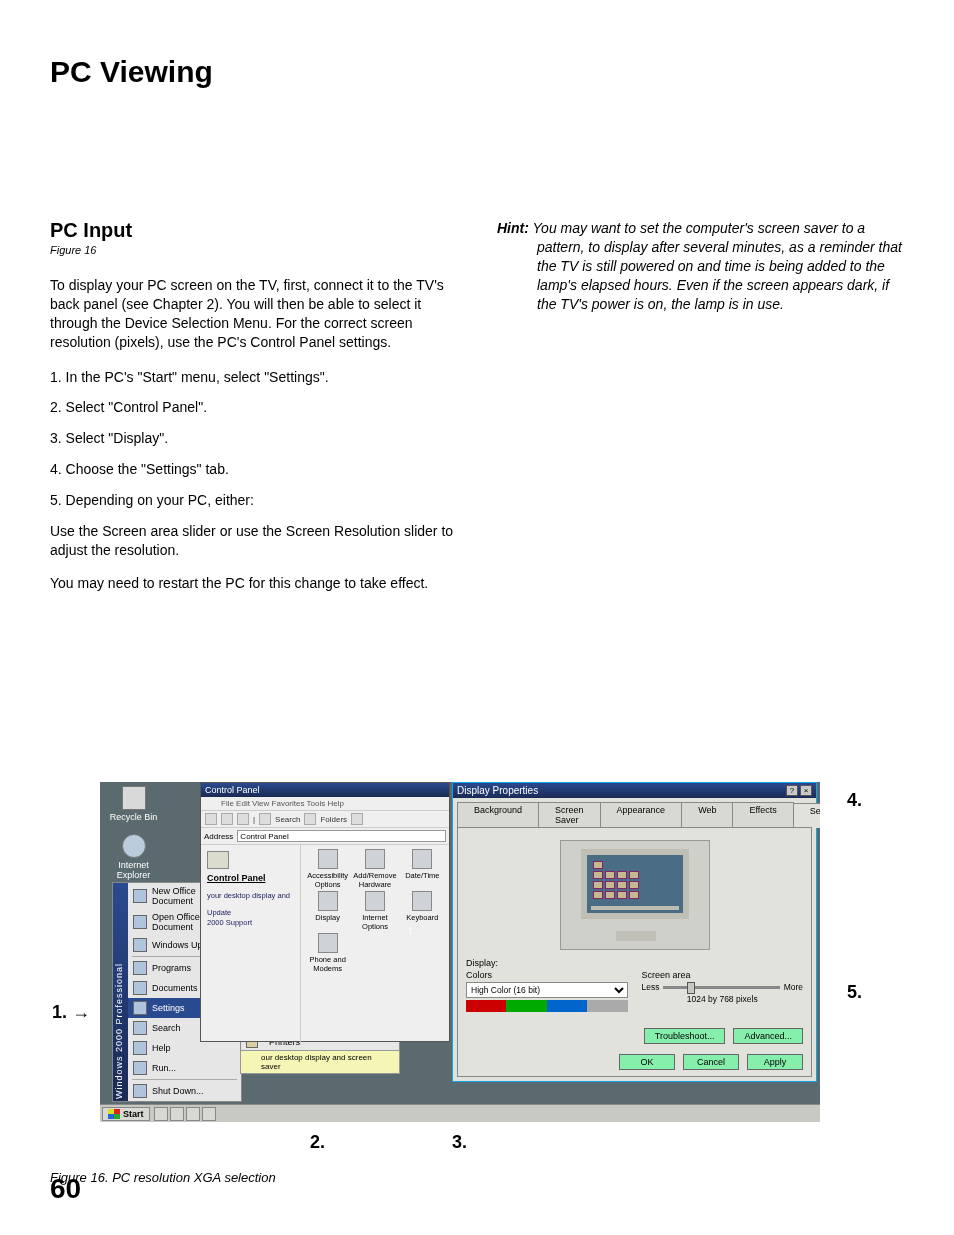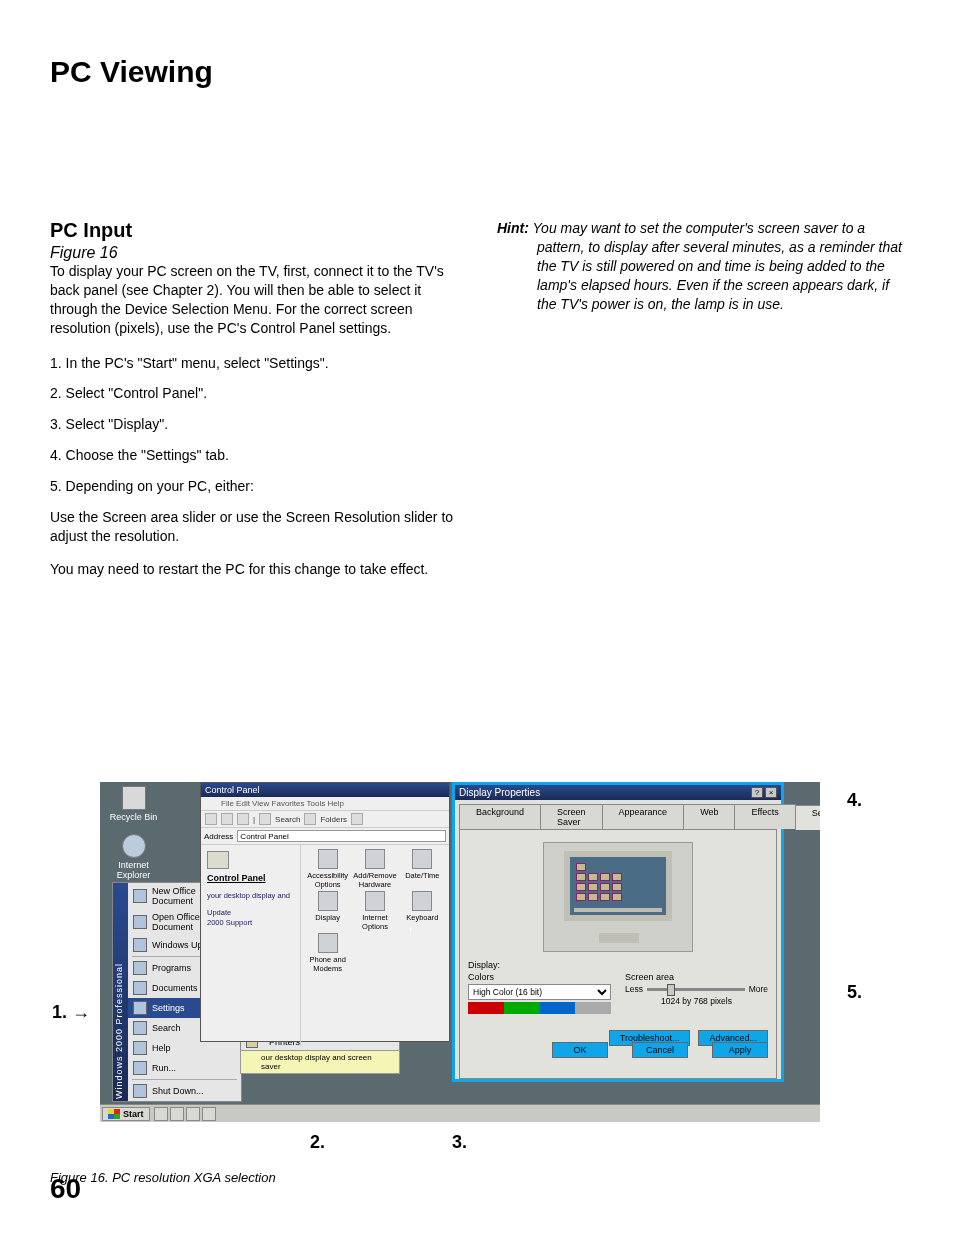--- a/index.html
+++ b/index.html
@@ -22,22 +22,22 @@
     gap: 40px;
   }
   .col { flex: 1; }
   .section-head {
     font-size: 20px;
     font-weight: bold;
     margin-bottom: 2px;
   }
   .fig-ref {
     font-style: italic;
-    font-size: 16px;
-    margin-bottom: 0;
+    font-size: 11px;
+    margin-bottom: 20px;
     display: block;
   }
   .body-text {
     font-size: 14px;
     line-height: 1.35;
   }
   .para { margin-bottom: 4px; }
   .steps { margin-top: 16px; }
   .step { font-size: 14px; line-height: 1.35; margin-bottom: 12px; }
   .after-steps { font-size: 14px; line-height: 1.35; margin-top: 4px; }
@@ -220,23 +220,23 @@
     align-content: start;
   }
   .cp-item { text-align: center; font-size: 7.5px; color: #000; }
   .cp-item .ic {
     width: 20px; height: 20px; margin: 0 auto 2px auto;
     background: #cfd3d8; border: 1px solid #888;
   }
   .dialog {
     position: absolute;
     left: 352px; top: 0;
-    width: 332px; height: 300px;
+    width: 365px; height: 300px;
     background: #e2e2dc;
-    border: 3px solid #0ea5e9;
+    border: 1px solid #0ea5e9;
     color: #000;
     font-size: 9px;
   }
   .dlg-title {
     background: linear-gradient(#2a4a8f,#1a2a55);
     color: #fff;
     padding: 2px 4px;
     display: flex; justify-content: space-between; align-items: center;
     font-size: 10px;
   }
@@ -321,29 +321,29 @@
   .sw { flex: 1; }
   .sw1 { background: #c00; } .sw2 { background: #0a0; } .sw3 { background: #06c; } .sw4 { background: #aaa; }
   .dlg-btnrow2 {
     position: absolute;
     right: 8px; bottom: 32px;
     display: flex; gap: 8px;
   }
   .dlg-btn {
     font-size: 9px;
     padding: 2px 10px;
-    background: #0ea5e9;
+    background: #86efac;
     border: 1px solid #666;
     min-width: 56px;
     text-align: center;
   }
   .dlg-footer {
     position: absolute;
-    left: 8px; right: 8px; bottom: 20px;
-    display: flex; gap: 24px; justify-content: flex-end;
+    left: 8px; right: 8px; bottom: 6px;
+    display: flex; gap: 8px; justify-content: flex-end;
   }
   .taskbar {
     position: absolute;
     left: 0; right: 0; bottom: 0;
     height: 18px;
     background: #c9c9c3;
     border-top: 1px solid #888;
     display: flex; align-items: center;
     gap: 4px;
     padding: 0 2px;

